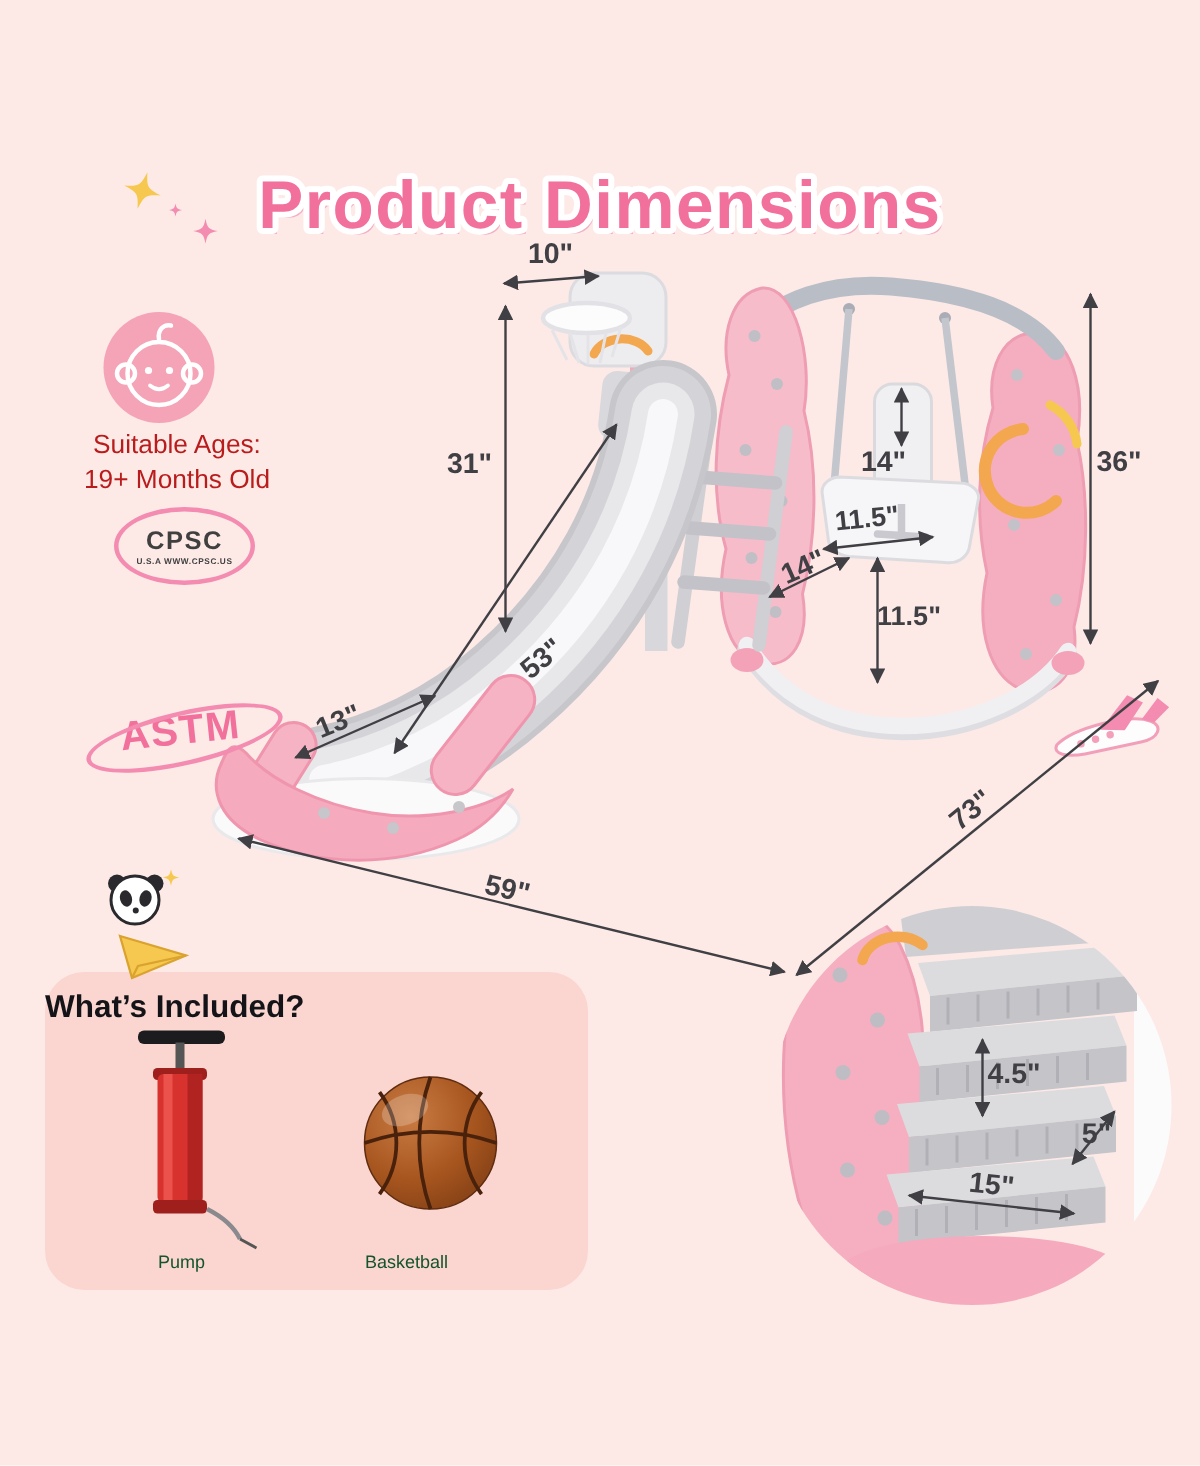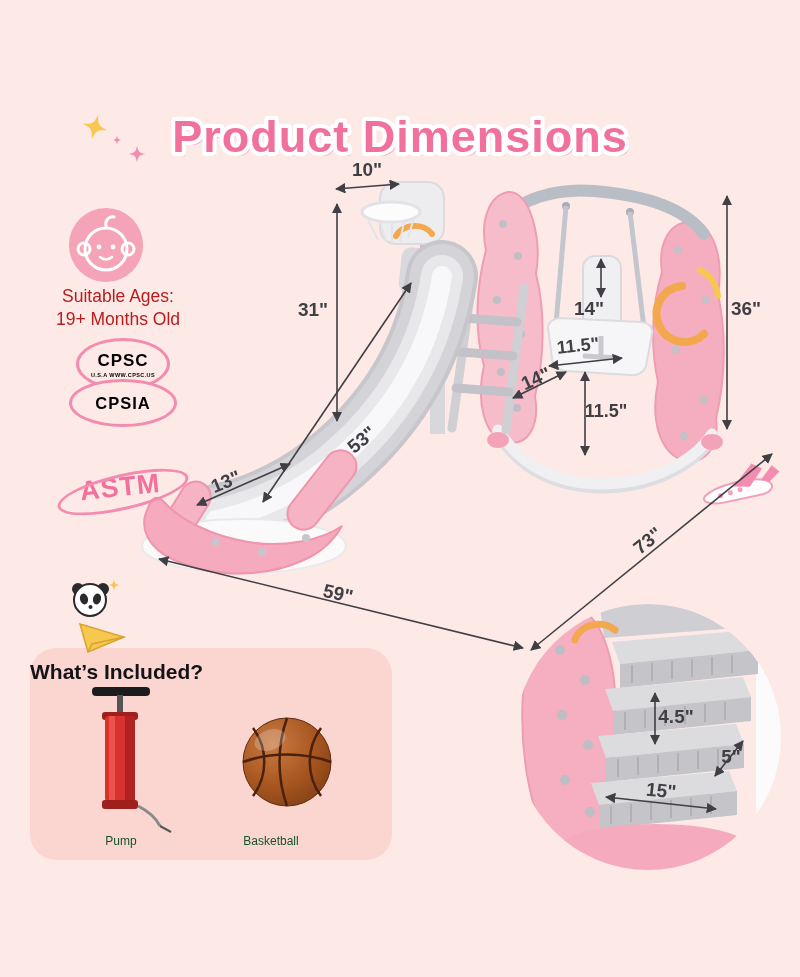--- a/index.html
+++ b/index.html
@@ -4,21 +4,21 @@
 <style>
   html,body{margin:0;padding:0;background:#fff;}
   .canvas{position:relative;width:800px;height:977px;background:#fdeae7;overflow:hidden;
           font-family:"Liberation Sans",sans-serif;}
   svg.art{position:absolute;left:0;top:0;z-index:1;}
   .dim{position:absolute;transform:translate(-50%,-50%);font-weight:600;font-size:19px;
        color:#3f3f44;white-space:nowrap;z-index:3;}
   .ages{position:absolute;left:16px;top:285px;width:204px;text-align:center;font-size:17.5px;
         line-height:1.3;color:#b91c1c;font-weight:500;z-index:3;}
   .badge{position:absolute;z-index:3;display:flex;align-items:center;justify-content:center;
-         border:3.5px solid #f48bb0;border-radius:50%;background:#fdeae7;color:#000000;font-weight:bold;}
+         border:3.5px solid #f48bb0;border-radius:50%;background:#fdeae7;color:#404040;font-weight:bold;}
   #badge-cpsc{left:76px;top:338px;width:88px;height:46px;flex-direction:column;}
   #badge-cpsc .main{font-size:17px;letter-spacing:1px;}
   #badge-cpsc .sub{font-size:5.5px;letter-spacing:.4px;margin-top:1px;}
   #badge-cpsia{left:69px;top:379px;width:102px;height:42px;font-size:16.5px;letter-spacing:1px;}
   #badge-astm{position:absolute;left:64px;top:450px;width:112px;height:74px;z-index:3;
               display:flex;align-items:center;justify-content:center;}
   #badge-astm .astm-text{font-size:27px;font-weight:bold;color:#f2719c;letter-spacing:1px;
               transform:rotate(-6deg);}
   #badge-astm .ring{position:absolute;left:-8px;top:24px;width:128px;height:30px;
               border:3.5px solid #f48bb0;border-radius:50%;transform:rotate(-13deg);}
@@ -295,23 +295,20 @@
 
   <div class="ages">
     <div>Suitable Ages:</div>
     <div>19+ Months Old</div>
   </div>
 
   <div class="badge" id="badge-cpsc">
     <span class="main">CPSC</span>
     <span class="sub">U.S.A WWW.CPSC.US</span>
   </div>
-  <div class="badge" id="badge-cpsia">
-    <span>CPSIA</span>
-  </div>
   <div id="badge-astm">
     <span class="astm-text">ASTM</span>
     <span class="ring"></span>
   </div>
 
   <span class="dim" style="left:367px;top:170px">10"</span>
   <span class="dim" style="left:313px;top:310px">31"</span>
   <span class="dim" style="left:362px;top:440px;transform:translate(-50%,-50%) rotate(-40deg)">53"</span>
   <span class="dim" style="left:226px;top:482px;transform:translate(-50%,-50%) rotate(-22deg)">13"</span>
   <span class="dim" style="left:338px;top:594px;transform:translate(-50%,-50%) rotate(13deg)">59"</span>

